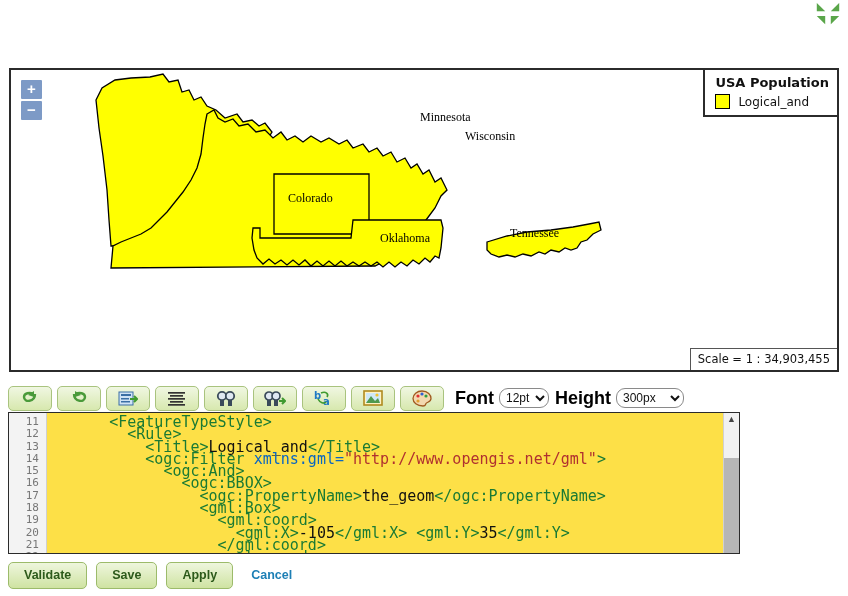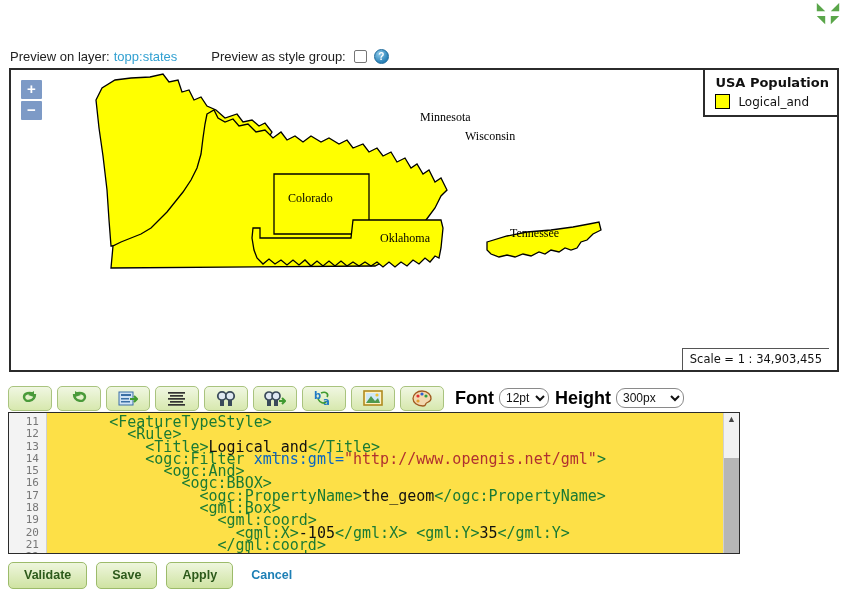--- a/index.html
+++ b/index.html
@@ -186,21 +186,21 @@
   .legend .swatch {
     width: 15px;
     height: 15px;
     background: #ffff00;
     border: 1px solid #000;
     margin-right: 8px;
     box-sizing: border-box;
   }
   .scalebox {
     position: absolute;
-    right: 8px;
+    right: 0px;
     bottom: 0px;
     border-left: 1px solid #555;
     border-top: 1px solid #555;
     background: #ffffff;
     font-size: 11.5px;
     color: #111;
     padding: 3px 7px 4px 7px;
     z-index: 4;
     font-family: "DejaVu Sans", sans-serif;
   }
@@ -362,29 +362,20 @@
 <div id="app">
 
   <div class="expand-icons">
     <i>◣</i>
     <i>◢</i>
     <i>◥</i>
     <i>◤</i>
   </div>
 
 
-  <div class="optrow">
-    <span class="lbl">Preview on layer:</span>
-    <a class="lnk">topp:states</a>
-    <span class="grp2">
-      <span class="lbl">Preview as style group:</span>
-      <span class="chk"></span>
-      <span class="help-icon">?</span>
-    </span>
-  </div>
 
   <div class="map">
 
     <div class="zoomctl">
       <div>+</div>
       <div>−</div>
     </div>
 
     <svg width="826" height="300" viewBox="0 0 826 300">
 

